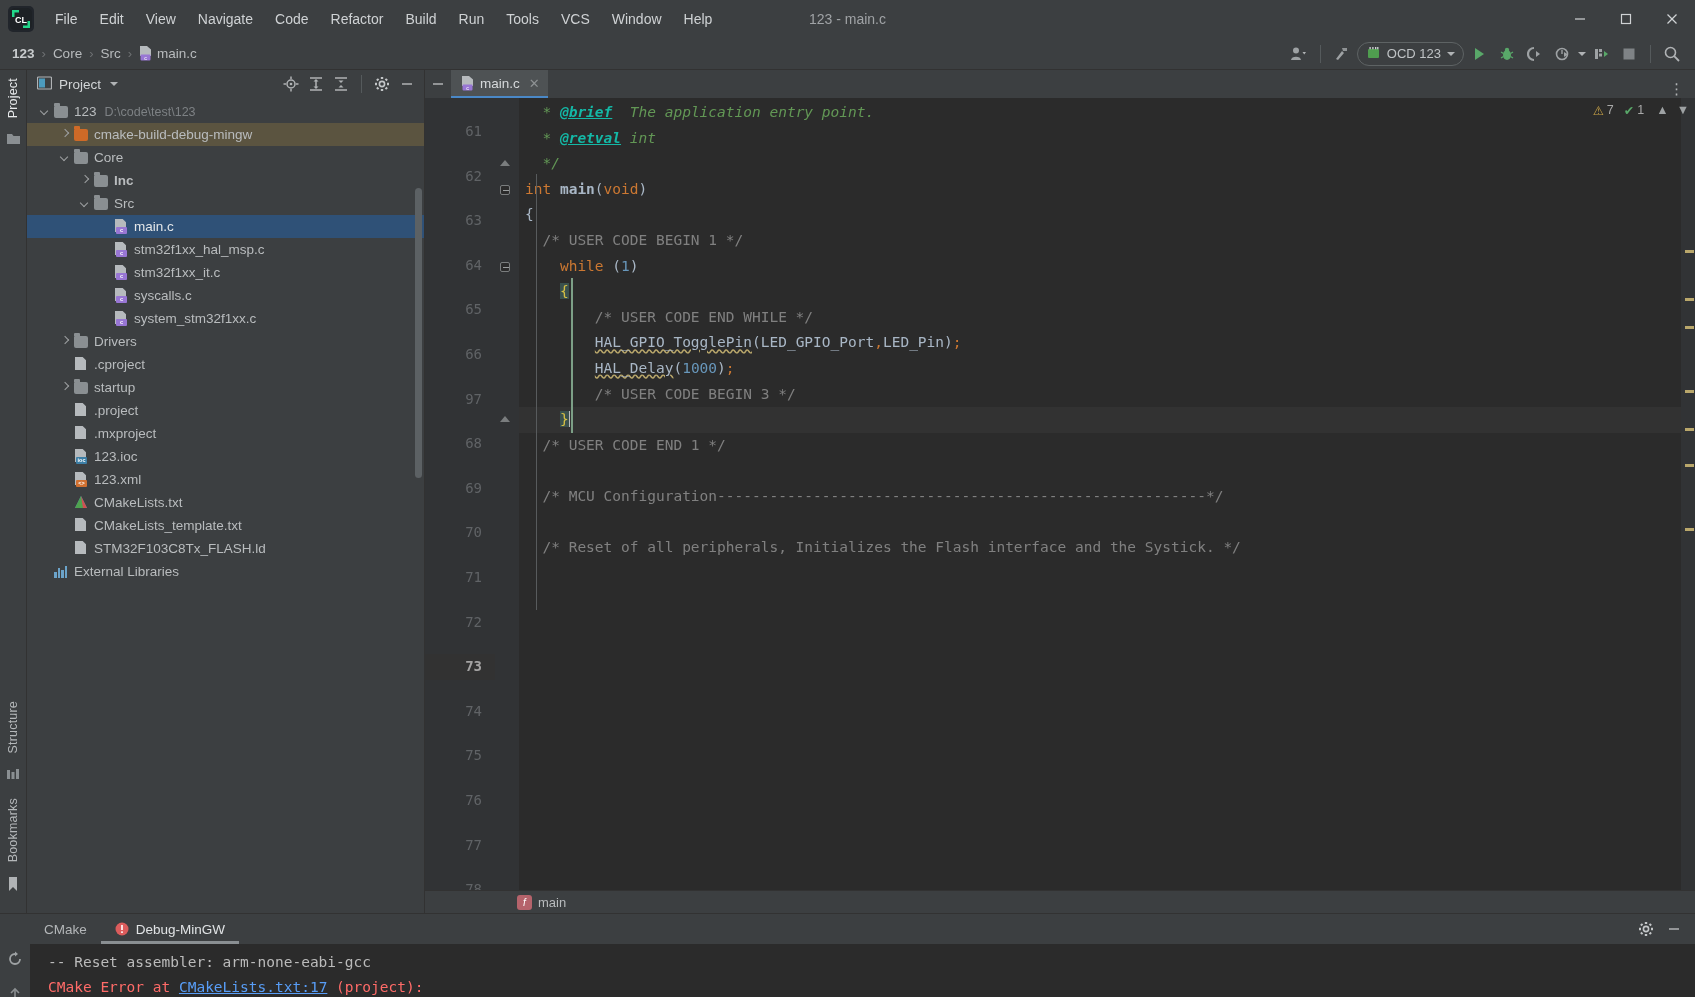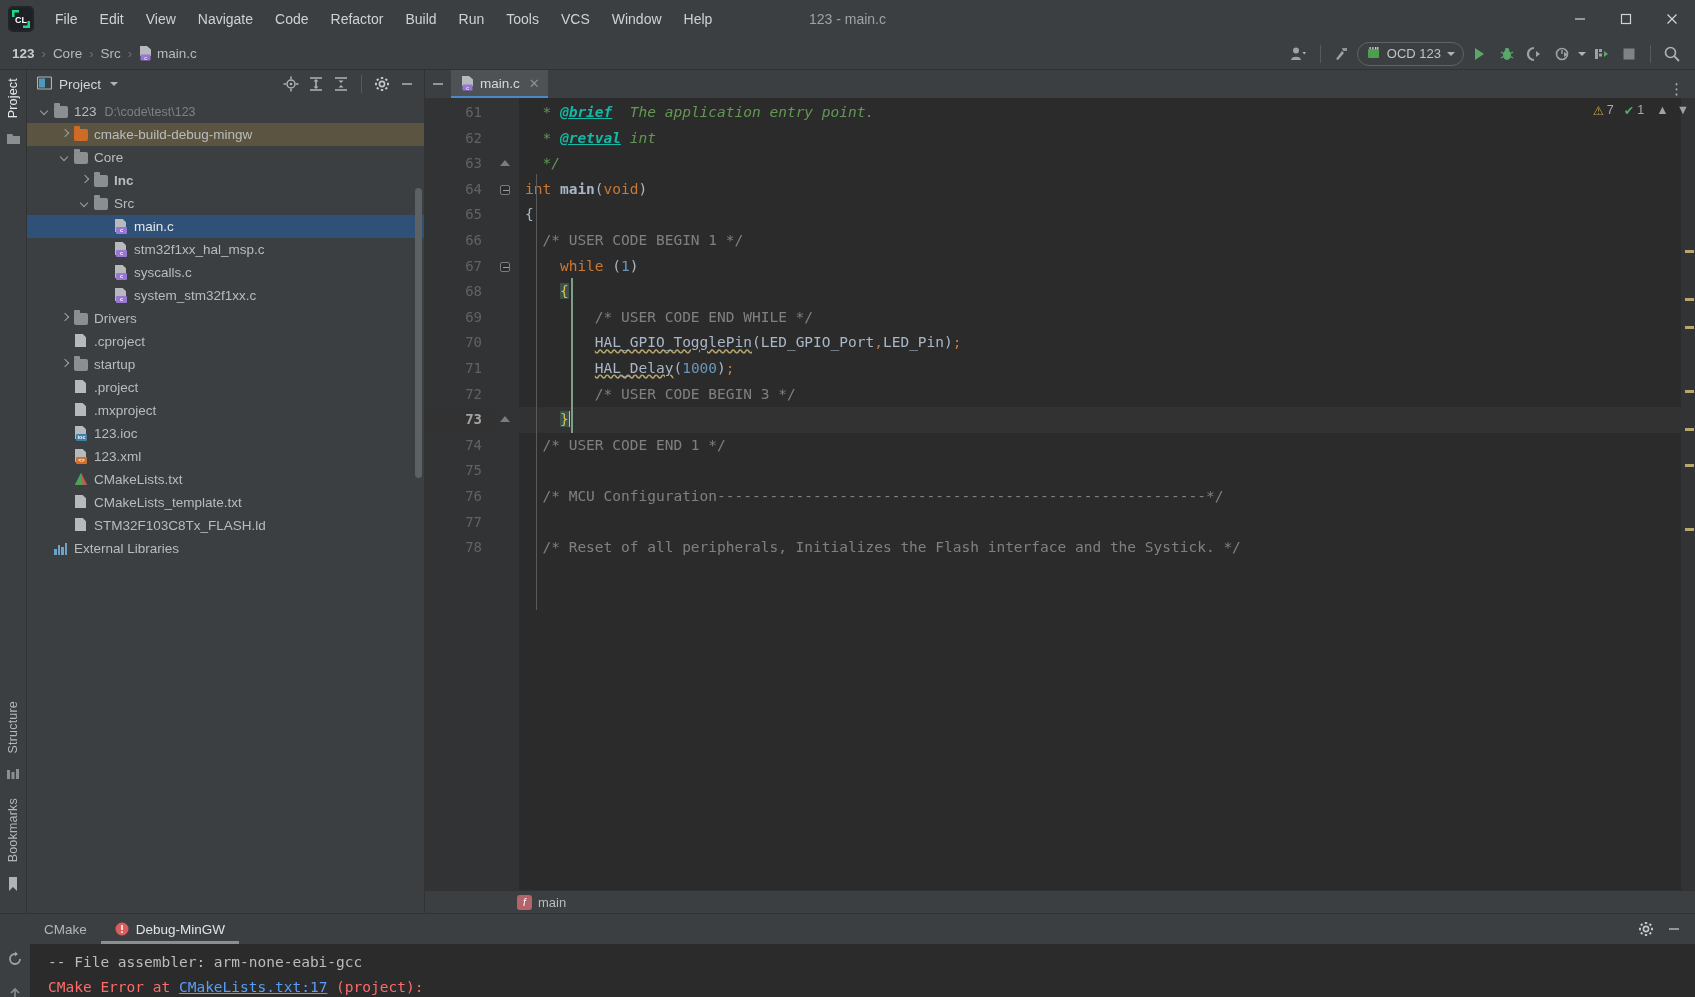--- a/index.html
+++ b/index.html
@@ -75,21 +75,21 @@
   .tabsrow{ height:28px; background:#3c3f41; display:flex; align-items:flex-end; position:relative;}
   .minus{ width:26px;height:28px;display:flex;align-items:center;justify-content:center;color:#b0b3b5;}
   .etab{ height:28px; display:flex; align-items:center; gap:6px; padding:0 8px 0 10px;
          background:#4e5254; border-bottom:2px solid #4a88c7; font-size:13.5px; color:#d6d9db;}
   .etab .x{ color:#8d9193; font-size:13px; margin-left:3px;}
   .gearrow{ margin-left:auto; color:#b0b3b5; padding-right:10px; font-size:15px; letter-spacing:1px;}
 
   .editorbody{ flex:1; display:flex; position:relative; background:#2b2b2b; overflow:hidden;}
   .gutter{ width:70px; flex:0 0 70px; background:#313335; text-align:right;
            font-family:"DejaVu Sans Mono", monospace; font-size:14px; color:#606366; padding-top:2px;}
-  .gline{ height:25.6px; line-height:25.6px; padding-right:13px; position:relative;}
+  .gline{ height:25.6px; line-height:25.6px; padding-right:13px; position:relative;margin-top:19px;}
   .gline.cur{ color:#a4a3a3; font-weight:bold; background:#323232;}
   .foldcol{ width:24px; flex:0 0 24px; background:#313335; padding-top:2px;}
   .fline{ height:25.6px; position:relative;}
   .fold{ position:absolute; left:5px; top:8px; width:10px;height:10px;
          border:1px solid #7a7d7e; border-radius:2px; background:#2b2b2b;}
   .fold:after{ content:"";position:absolute;left:2px;top:4px;width:6px;height:1px;background:#9a9d9e;}
   .foldtri{ position:absolute; left:5px; top:9px; width:0;height:0;
             border-left:5px solid transparent;border-right:5px solid transparent;border-top:6px solid #7a7d7e;}
   .code{ flex:1; font-family:"DejaVu Sans Mono", monospace; font-size:14.5px;
          padding-top:2px; position:relative; overflow:hidden; white-space:pre;}
@@ -412,20 +412,28 @@
             <span class="badge" style="background:#9876d4">c</span>
           </span>
           <span>stm32f1xx_hal_msp.c</span>
         </div>
         <div class="row" style="padding-left: 72px;">
           <span class="arrow"></span>
           <span class="fileic">
             <span class="pg"></span>
             <span class="badge" style="background:#9876d4">c</span>
           </span>
+          <span>stm32f1xx_it.c</span>
+        </div>
+        <div class="row" style="padding-left: 72px;">
+          <span class="arrow"></span>
+          <span class="fileic">
+            <span class="pg"></span>
+            <span class="badge" style="background:#9876d4">c</span>
+          </span>
           <span>syscalls.c</span>
         </div>
         <div class="row" style="padding-left: 72px;">
           <span class="arrow"></span>
           <span class="fileic">
             <span class="pg"></span>
             <span class="badge" style="background:#9876d4">c</span>
           </span>
           <span>system_stm32f1xx.c</span>
         </div>
@@ -534,21 +542,21 @@
     </div>
 
     <div class="editorbody">
       <div class="gutter" id="gutter">
           <div class="gline">61</div>
           <div class="gline">62</div>
           <div class="gline">63</div>
           <div class="gline">64</div>
           <div class="gline">65</div>
           <div class="gline">66</div>
-          <div class="gline">67</div>
+          <div class="gline">97</div>
           <div class="gline">68</div>
           <div class="gline">69</div>
           <div class="gline">70</div>
           <div class="gline">71</div>
           <div class="gline">72</div>
           <div class="gline cur">73</div>
           <div class="gline">74</div>
           <div class="gline">75</div>
           <div class="gline">76</div>
           <div class="gline">77</div>
@@ -662,17 +670,17 @@
       </div>
       <div>
         <svg width="16" height="18" viewBox="0 0 16 18">
             <line x1="8" y1="16" x2="8" y2="3" stroke="#8c9092" stroke-width="1.6"></line>
             <path d="M4 6 L8 2 L12 6" fill="none" stroke="#8c9092" stroke-width="1.6"></path>
           </svg>
       </div>
 
     </div>
     <div class="bp-console" id="console">
-        <div class="ok">-- File assembler: arm-none-eabi-gcc</div>
+        <div class="ok">-- Reset assembler: arm-none-eabi-gcc</div>
         <div class="err"><span>CMake Error at </span><span class="lnk">CMakeLists.txt:17</span><span> (project):</span></div>
       </div>
   </div>
 </div>
 
 </body></html>

